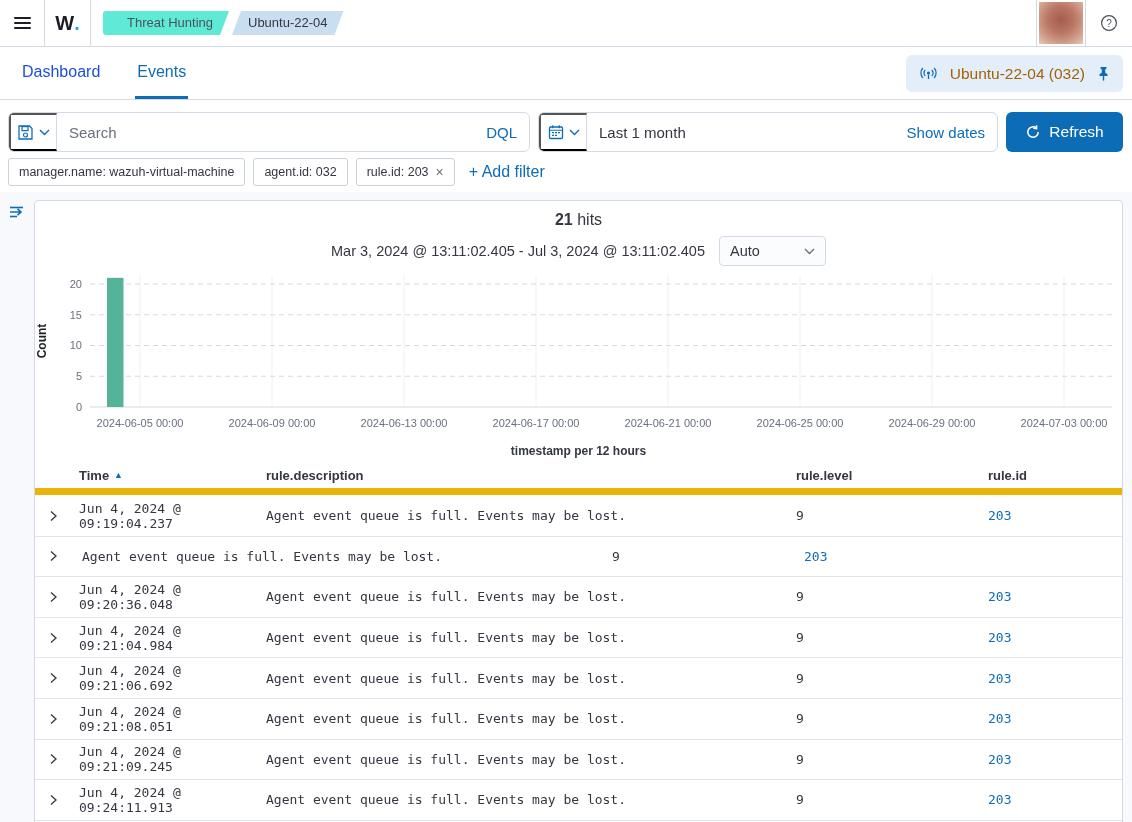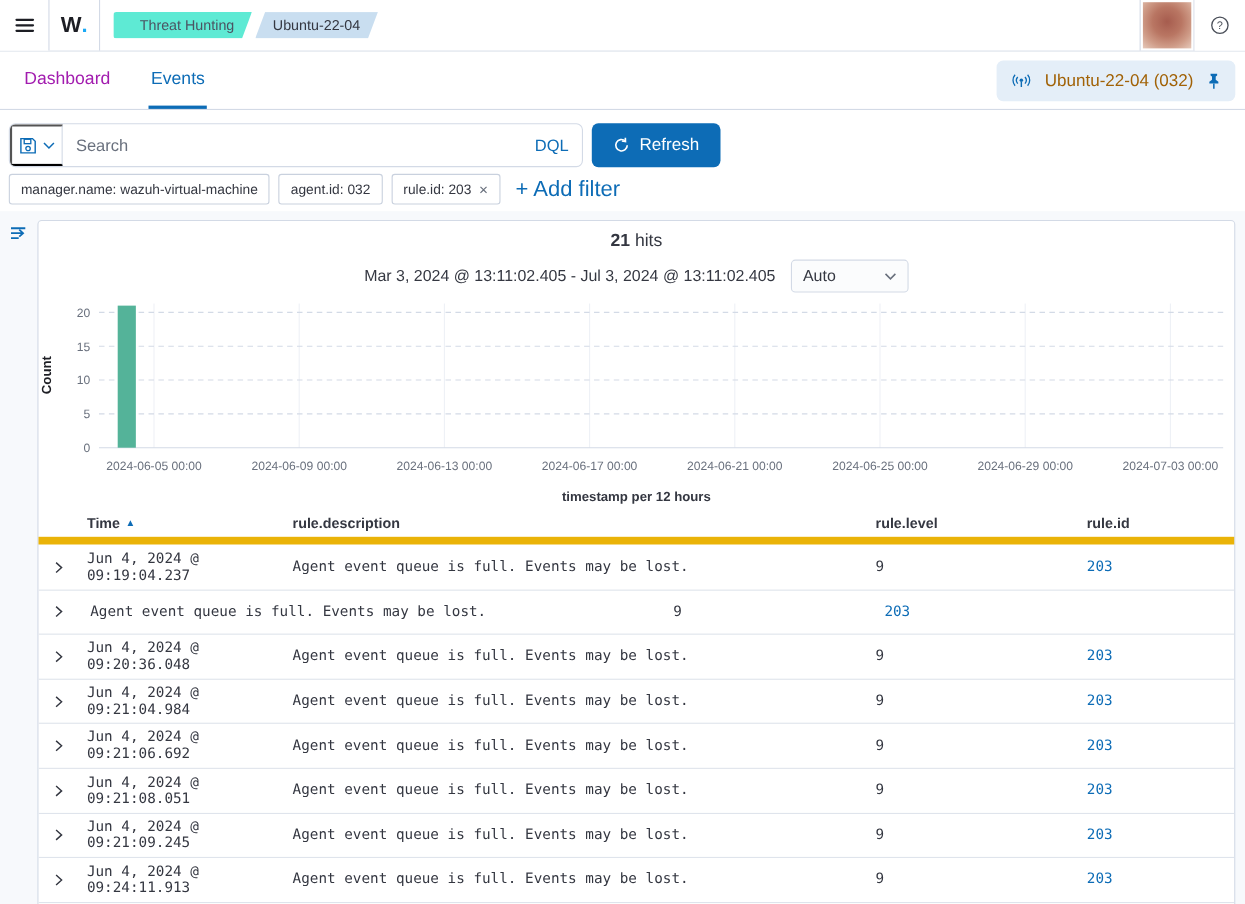--- a/index.html
+++ b/index.html
@@ -27,21 +27,21 @@
   .avatar-cell { width:50px; border-left:1px solid #d3dae6; border-right:1px solid #d3dae6; padding:2px; }
   .avatar { width:100%; height:100%;
     background:radial-gradient(circle at 50% 42%, #a65c4e 0%, #b97663 40%, #cf9c88 70%, #e6c9ba 100%); }
   .help-btn { width:46px; display:flex; align-items:center; justify-content:center; cursor:pointer;
               background:#fff; border:none; }
 
   
   .tabbar { position:absolute; top:47px; left:0; right:0; height:53px; background:#fff;
             border-bottom:1px solid #d3dae6; display:flex; align-items:stretch; }
   .tabs { display:flex; margin-left:20px; gap:33px; }
-  .tab { display:flex; align-items:center; font-size:16px; color:#a21caf; cursor:pointer;
+  .tab { display:flex; align-items:center; font-size:16px; color:#1d4ed8; cursor:pointer;
          border-bottom:3px solid transparent; padding:0 2px; }
   .tab.active { color:#0d6cb6; border-bottom-color:#0d6cb6; }
   .agent-chip { position:absolute; right:9px; top:8px; height:37px; background:#e4eef8;
                 border-radius:6px; display:flex; align-items:center; gap:12px; padding:0 13px;
                 color:#a16207; font-size:15.5px; cursor:pointer; }
 
   
   .querybar { position:absolute; top:112px; left:8px; display:flex; gap:8px;align-items:center; }
   .qbox { height:40px; background:#fff; border:1px solid #d3dae6; border-radius:6px;
           display:flex; align-items:center; overflow:hidden; }
@@ -59,21 +59,21 @@
                  font-size:15.5px; display:flex; align-items:center; justify-content:center; gap:8px;
                  cursor:pointer; font-family:"Liberation Sans",sans-serif; }
 
   
   .filterbar { position:absolute; top:158px; left:8px; display:flex; align-items:center; gap:8px; }
   .pill { height:28px; background:#fff; border:1px solid #c9d1de; border-radius:3px;
           display:flex; align-items:center; padding:0 10px; font-size:12.5px; color:#343741;
           cursor:pointer; white-space:nowrap; }
   .pill .close { margin-left:7px; color:#69707d; font-size:14px; line-height:1; }
   .pill .close:empty { display:none; }
-  .add-filter { color:#0d6cb6; font-size:20px; margin-left:6px; cursor:pointer; white-space:nowrap; }
+  .add-filter { color:#0d6cb6; font-size:16px; margin-left:6px; cursor:pointer; white-space:nowrap; }
 
   
   .content { position:absolute; top:192px; left:0; right:0; bottom:0; background:#f7f9fc; }
   .collapse-btn { position:absolute; left:8px; top:11px; background:none; border:none; cursor:pointer; }
   .panel { position:absolute; left:34px; top:8px; width:1089px; bottom:-4px; background:#fff;
            border:1px solid #d3dae6; border-radius:4px 4px 0 0; }
   .hits-row { position:absolute; top:10px; width:100%; text-align:center; font-size:16px; color:#343741; }
   .hits-count { font-weight:bold; }
   .range-row { position:absolute; top:35px; width:100%; display:flex; justify-content:center;
                align-items:center; gap:14px; }
@@ -170,20 +170,35 @@
           <circle cx="8.5" cy="11" r="2" fill="none" stroke="#0d6cb6" stroke-width="1.2"></circle>
         </svg>
         <svg width="11" height="7" viewBox="0 0 11 7">
           <polyline points="1,1 5.5,5.5 10,1" fill="none" stroke="#0d6cb6" stroke-width="1.4"></polyline>
         </svg>
       </button>
       <input class="search-input" type="text" placeholder="Search" style="">
       <span class="dql">DQL</span>
     </div>
 
+    <div class="qbox date-box">
+      <button class="seg">
+        <svg width="16" height="16" viewBox="0 0 16 16">
+          <rect x="1.5" y="3" width="13" height="11.5" rx="1" fill="none" stroke="#0d6cb6" stroke-width="1.3"></rect>
+          <path d="M4.8 1.2 v3 M11.2 1.2 v3" stroke="#0d6cb6" stroke-width="1.3"></path>
+          <path d="M1.5 6.2 h13" stroke="#0d6cb6" stroke-width="1.1"></path>
+          <path d="M4 8.7 h2 M7 8.7 h2 M10 8.7 h2 M4 11.4 h2 M7 11.4 h2" stroke="#0d6cb6" stroke-width="1.2"></path>
+        </svg>
+        <svg width="11" height="7" viewBox="0 0 11 7">
+          <polyline points="1,1 5.5,5.5 10,1" fill="none" stroke="#0d6cb6" stroke-width="1.4"></polyline>
+        </svg>
+      </button>
+      <span class="date-text">Last 1 month</span>
+      <span class="show-dates">Show dates</span>
+    </div>
 
     <button class="refresh-btn">
       <svg width="16" height="16" viewBox="0 0 16 16">
         <path d="M13.2 8 A5.2 5.2 0 1 1 11.4 4.1" fill="none" stroke="#fff" stroke-width="1.5"></path>
         <path d="M11.5 1.2 L11.6 4.6 L8.3 4.2" fill="none" stroke="#fff" stroke-width="1.5"></path>
       </svg>
       <span>Refresh</span>
     </button>
   </div>
 

